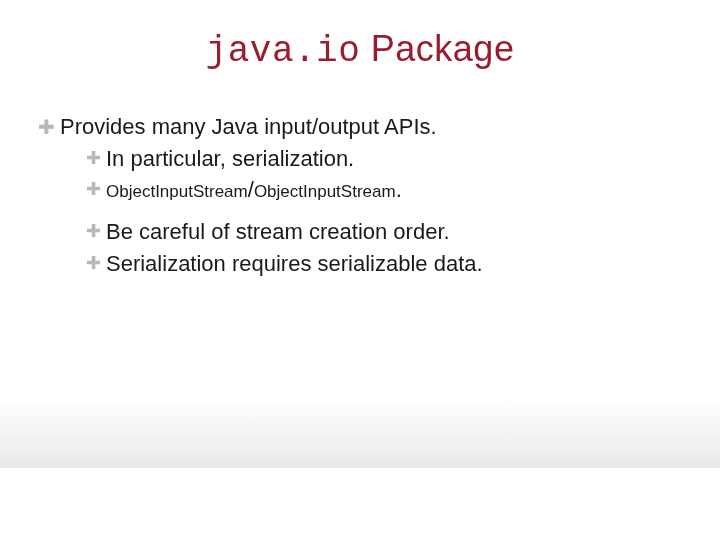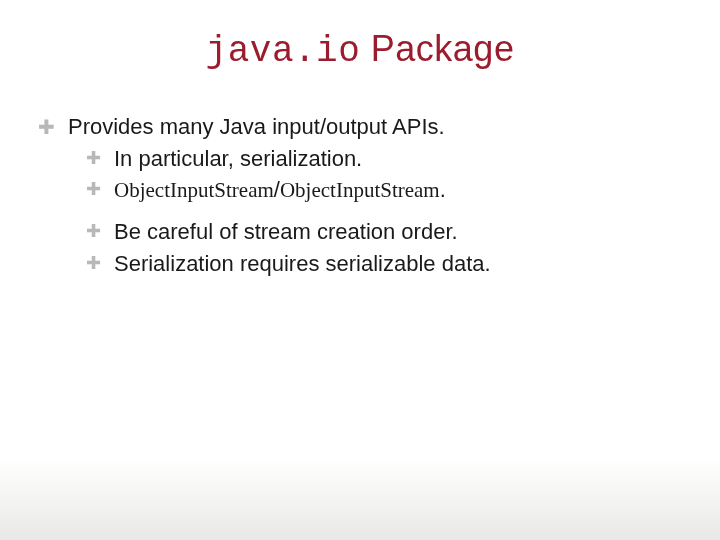--- a/index.html
+++ b/index.html
@@ -4,21 +4,21 @@
 <style>
   * { margin: 0; padding: 0; box-sizing: border-box; }
   html, body { width: 720px; height: 540px; overflow: hidden; }
   body {
     font-family: Arial, Helvetica, sans-serif;
     background: #ffffff;
     position: relative;
   }
   .slide {
     width: 720px;
-    height: 540px;
+    height: 468px;
     position: relative;
     background: linear-gradient(to bottom, #ffffff 0%, #ffffff 85%, #f0f0ee 95%, #e8e8e6 100%);
   }
   .title {
     position: absolute;
     top: 28px;
     left: 0;
     width: 720px;
     text-align: center;
     color: #9b1c2c;
@@ -42,27 +42,27 @@
   .row { display: flex; align-items: flex-start; }
   .sym {
     color: #b8b8b8;
     font-size: 20px;
     width: 22px;
     flex: 0 0 22px;
     text-align: left;
     padding-top: 2px;
   }
   .sym.small { font-size: 18px; width: 20px; flex: 0 0 20px; }
-  .txt { flex: 1; margin-left: 8px; }
+  .txt { flex: 1; }
   .sub { margin-left: 48px; }
   .sub .row { margin-top: 2px; }
   .gap { height: 10px; }
   .mono-inline {
-    font-family: Liberation Serif, serif;
-    font-size: 21px;
+    font-family: Liberation Sans, sans-serif;
+    font-size: 17px;
   }
 </style>
 </head>
 <body>
 
 <div class="slide">
 
   <h1 class="title">
     <span class="mono">java.io</span><span> Package</span>
   </h1>

